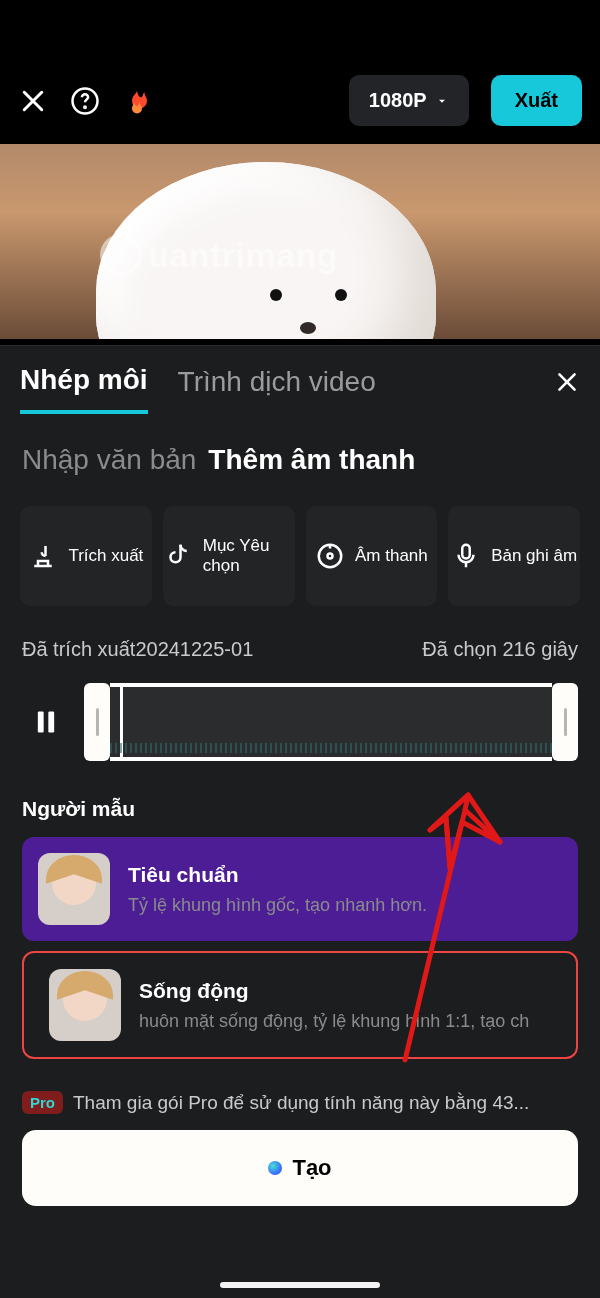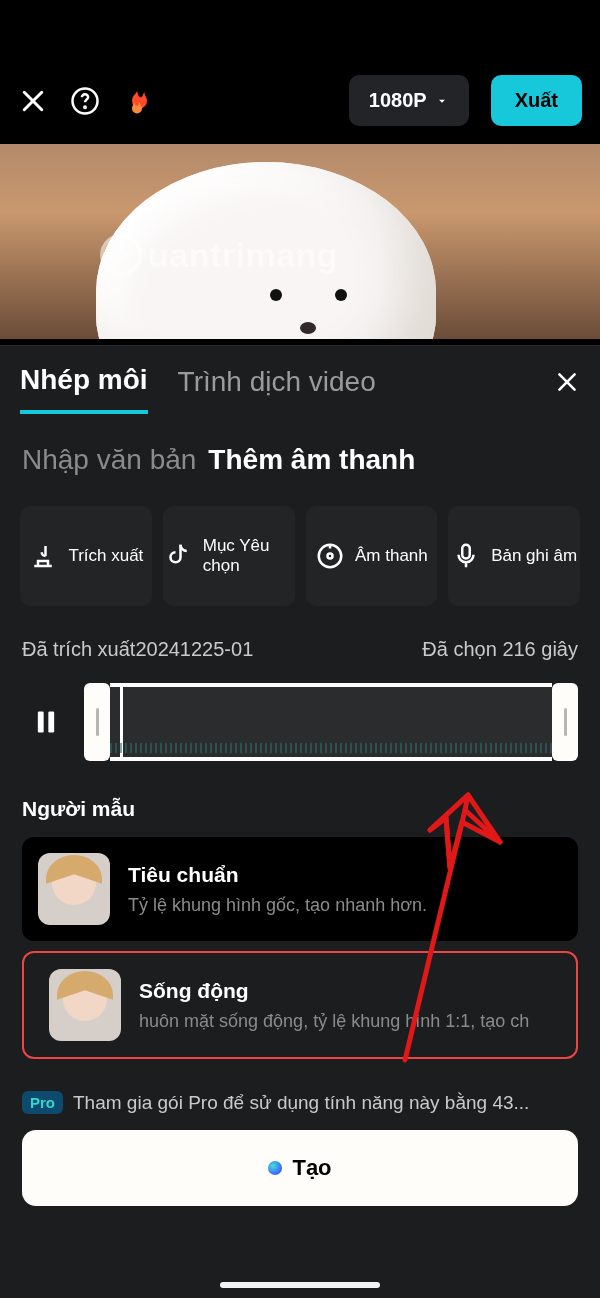--- a/index.html
+++ b/index.html
@@ -106,21 +106,21 @@
     background-size:5px 100%; opacity:.6;
   }
   .wave-playhead {
     position:absolute; left:10px; top:0; bottom:0; width:3px; background:#fff;
   }
   .model-label { padding:26px 22px 6px 22px; color:#fff; font-size:21px; font-weight:600; }
   .model-item {
     margin:10px 22px 0 22px; padding:16px 16px; border-radius:12px;
     display:flex; gap:18px; align-items:center;
   }
-  .model-item.std { background:#000000; }
+  .model-item.std { background:#4c1d95; }
   .model-item.dyn { border:2px solid #ef4444;padding-left:25px; }
   .avatar {
     width:72px; height:72px; border-radius:12px; overflow:hidden; flex:0 0 72px;
     background:#d6cfc9; position:relative;
   }
   .avatar::before{
     content:''; position:absolute; left:50%; top:8px; transform:translateX(-50%);
     width:44px; height:44px; background:#f2d7c7; border-radius:50%;
   }
   .avatar::after{
@@ -129,21 +129,21 @@
     clip-path: polygon(0 0,100% 0,100% 60%,50% 40%,0 60%);
   }
   .model-text { flex:1; min-width:0; }
   .model-title { color:#fff; font-size:21px; font-weight:600; }
   .model-sub { color:#8a8b8d; font-size:18px; margin-top:8px; white-space:nowrap; overflow:hidden; text-overflow:clip;}
   .pro-row {
     display:flex; align-items:center; gap:10px; padding:32px 22px 0 22px;
     color:#c9cacb; font-size:19px;
   }
   .pro-badge {
-    background:#0c4a6e; color:#2fd8d2; font-size:15px; font-weight:700;
+    background:#7f1d1d; color:#2fd8d2; font-size:15px; font-weight:700;
     padding:3px 8px; border-radius:6px;
   }
   .create-btn {
     margin:16px 22px 0 22px; height:76px; background:#fefdfa; border-radius:14px;
     display:flex; align-items:center; justify-content:center; gap:10px;
     font-size:22px; font-weight:700; color:#000000;
   }
   .gdot {
     width:14px; height:14px; border-radius:50%;
     background: radial-gradient(circle at 35% 35%, #45e0d6, #3963ff 70%);

